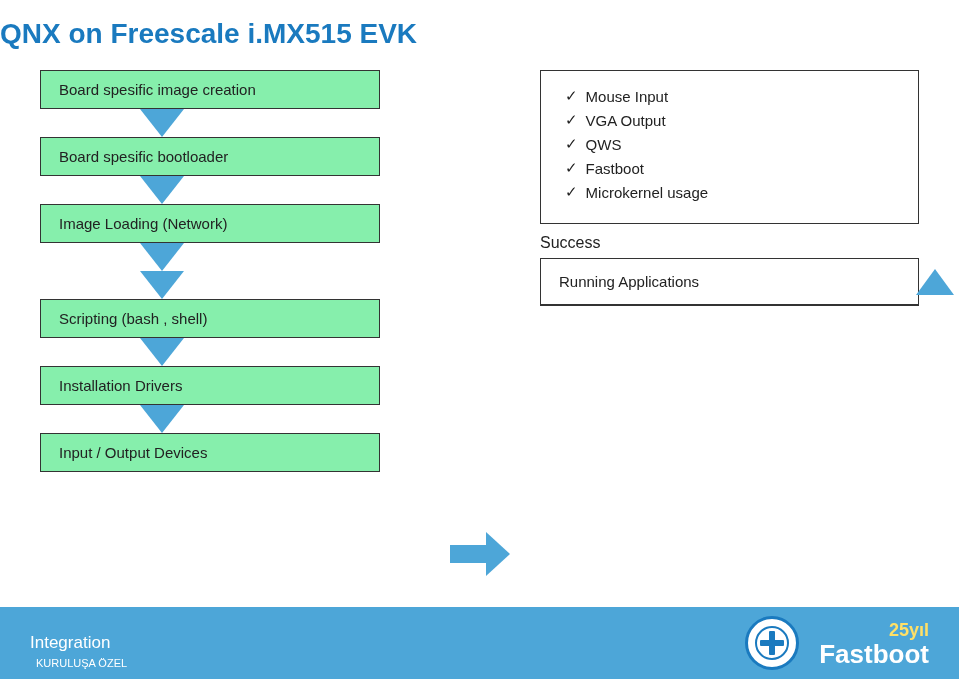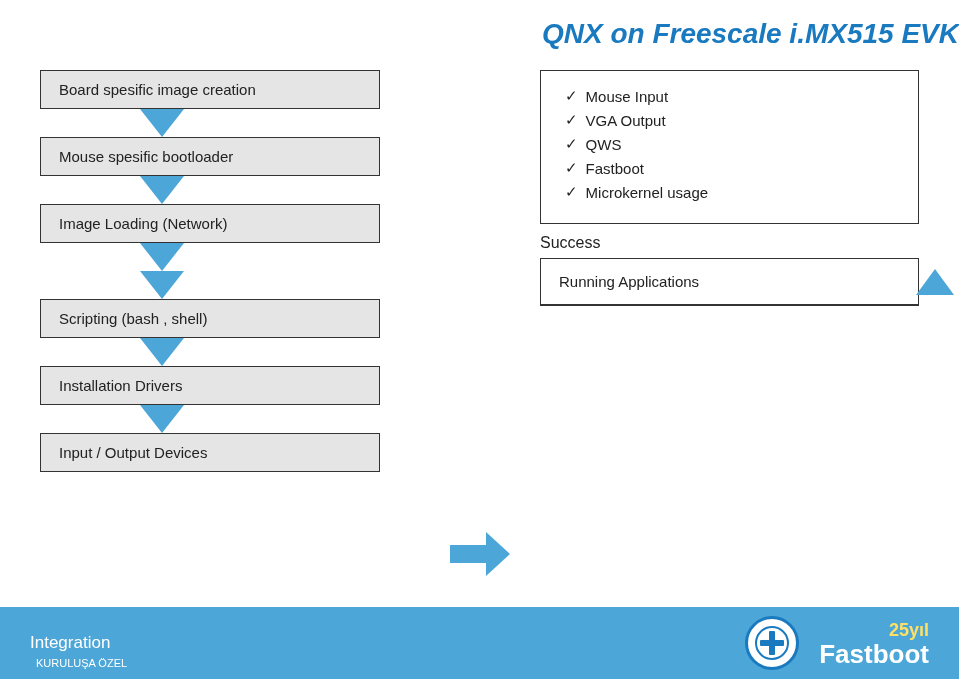--- a/index.html
+++ b/index.html
@@ -7,23 +7,22 @@
       font-family: 'Segoe UI', Arial, sans-serif;
       background: #fff;
       width: 959px;
       height: 679px;
       overflow: hidden;
       position: relative;
     }
 
     
     .header {
-      text-align: right;
+      text-align: left;
       padding: 18px 0 10px 0;
-      font-style: italic;
     }
     .header-title {
       color: #1a7abf;
       font-size: 28px;
       font-weight: bold;
     }
 
     
     .main-content {
       display: flex;
@@ -47,21 +46,21 @@
       flex-direction: column;
       align-items: flex-start;
     }
 
     .step-box {
       border: 1.5px solid #333;
       padding: 10px 18px;
       width: 340px;
       font-size: 15px;
       color: #222;
-      background: #e5e5e5;
+      background: #86efac;
       min-height: 38px;
       display: flex;
       align-items: center;
     }
 
     .arrow-down {
       width: 0;
       height: 0;
       margin-left: 100px;
       border-left: 22px solid transparent;
@@ -242,21 +241,21 @@
 
     <div class="step-item">
       <div class="step-box">
         <span>Board spesific image creation</span>
       </div>
       <div class="arrow-down"></div>
     </div>
 
     <div class="step-item">
       <div class="step-box">
-        <span>Mouse spesific bootloader</span>
+        <span>Board spesific bootloader</span>
       </div>
       <div class="arrow-down"></div>
     </div>
 
     <div class="step-item">
       <div class="step-box">
         <span>Image Loading (Network)</span>
       </div>
       <div class="arrow-down"></div>
     </div>

